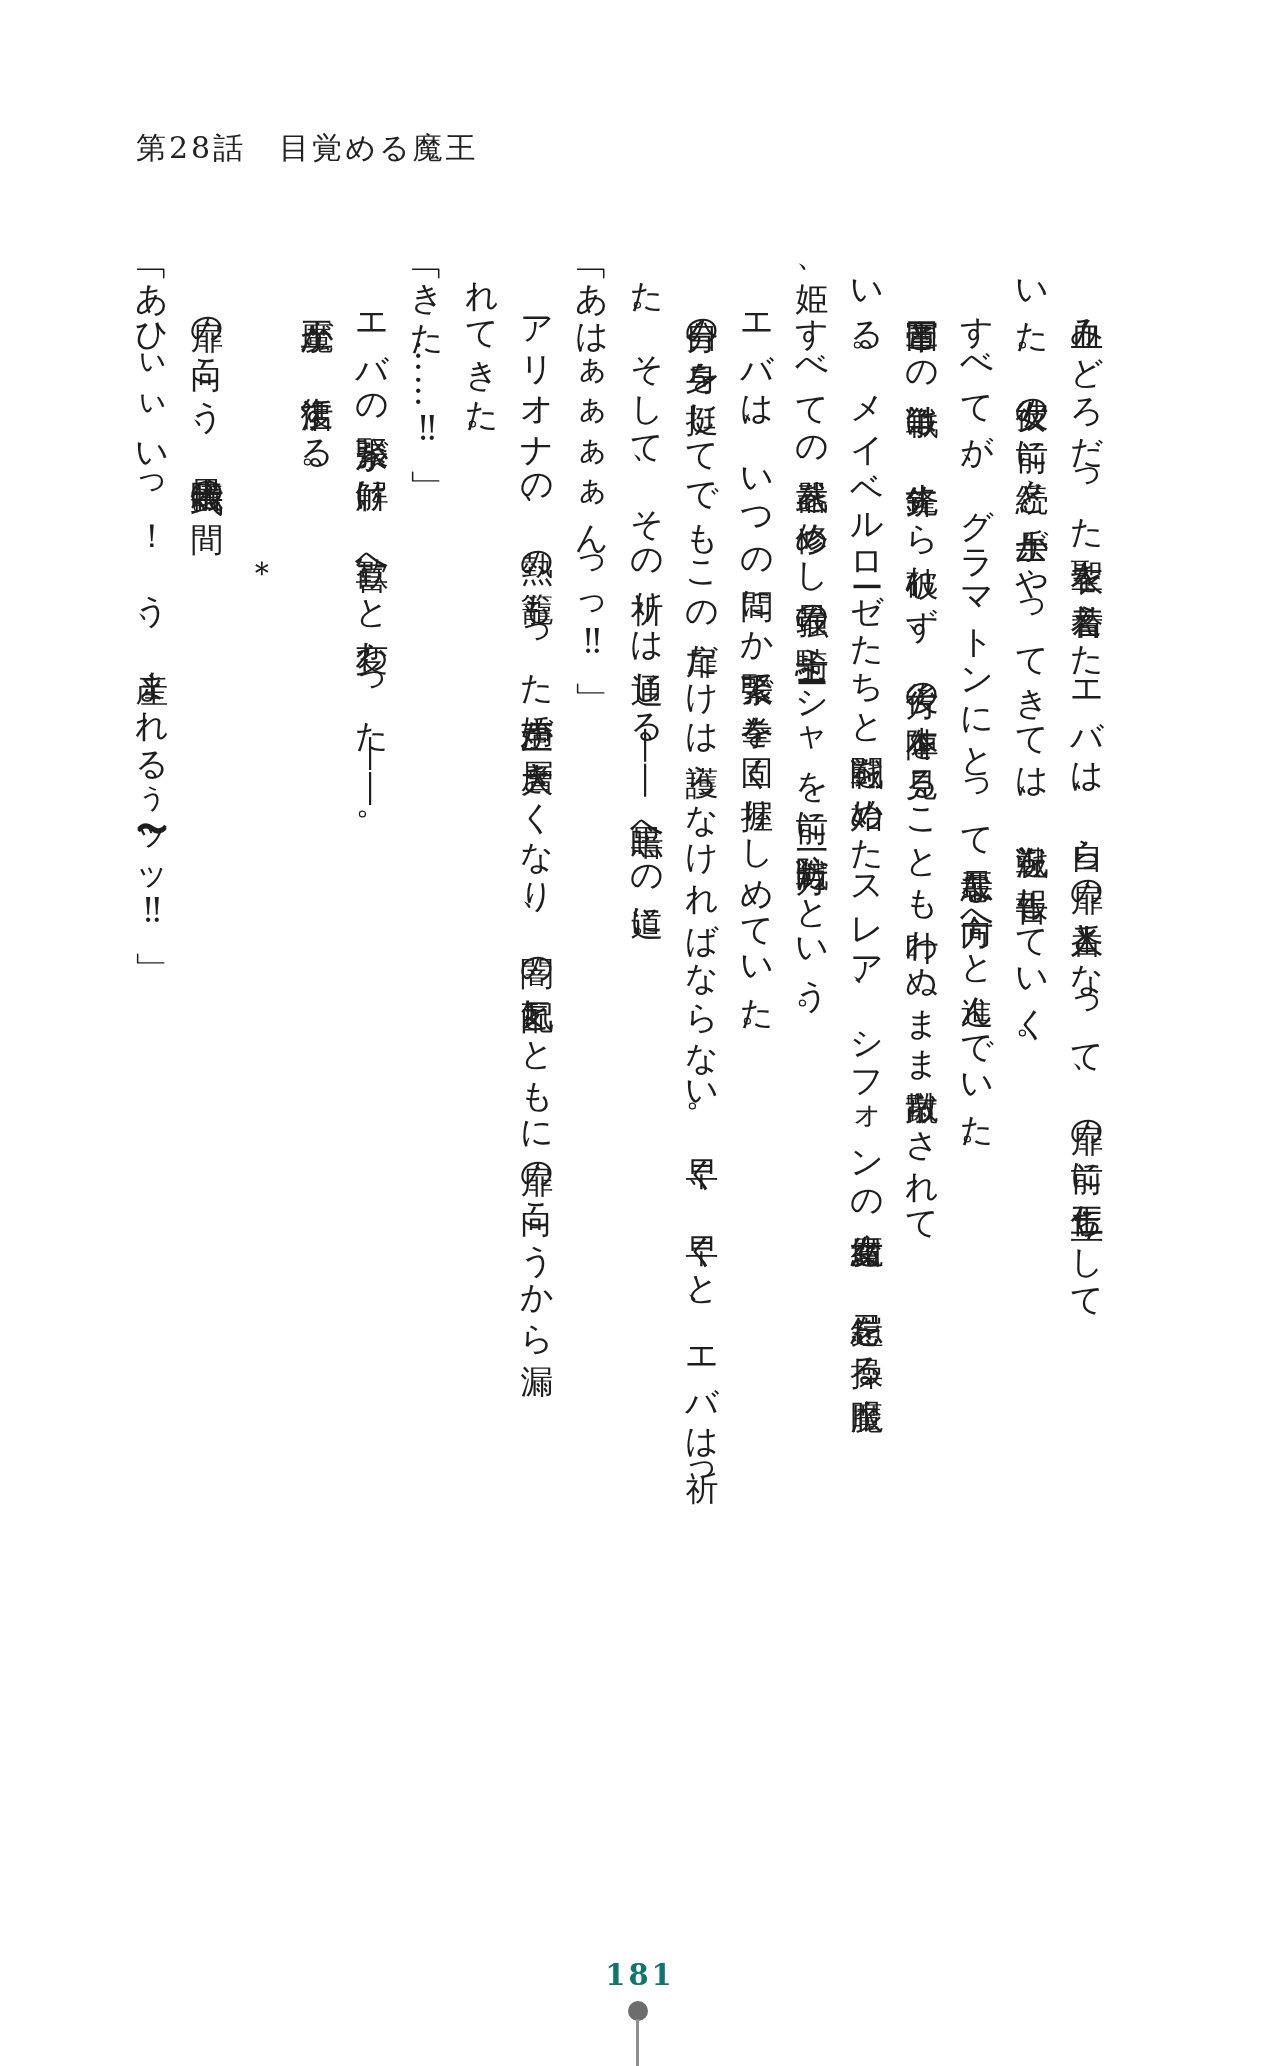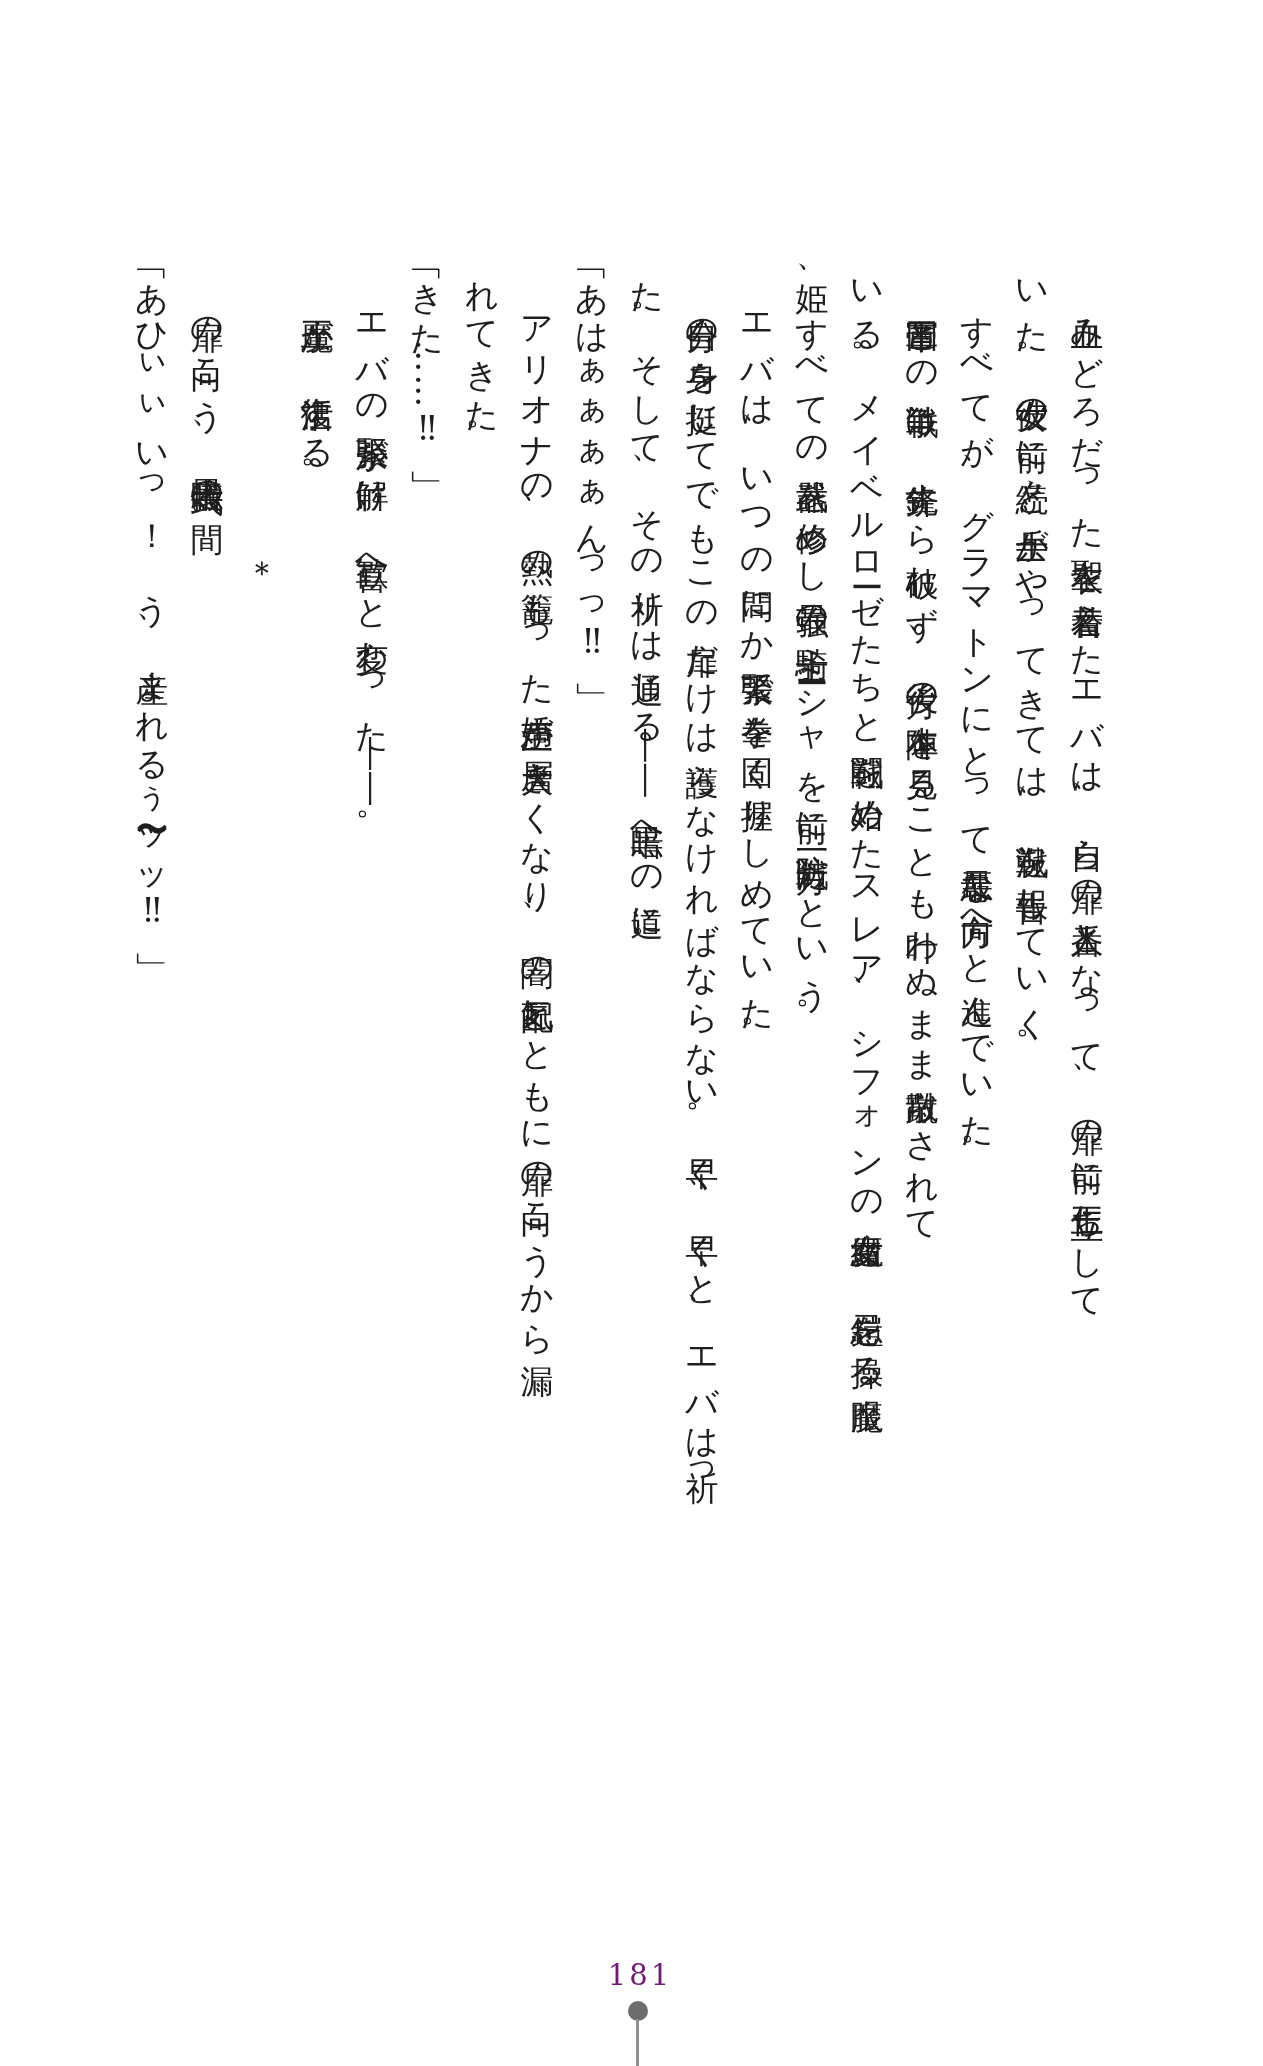--- a/index.html
+++ b/index.html
@@ -53,21 +53,22 @@
   }
   
   .page-number {
     position: absolute;
     left: 600px;
     top: 1958px;
     width: 80px;
     text-align: center;
     font-size: 29px;
     letter-spacing: 3px;
-    color: #701a75;
+    color: #0f766e;
+    font-weight: bold;
   }
   .orn-dot {
     position: absolute;
     left: 628px;
     top: 2001px;
     width: 20px;
     height: 20px;
     border-radius: 50%;
     background: #6d6d6d;
   }
@@ -78,20 +79,21 @@
     width: 3px;
     height: 47px;
     background: #8f8f8f;
   }
 </style>
 </head>
 <body>
 
 <div class="page">
 
+  <div class="running-head">第28話　目覚める魔王</div>
 
   <div class="body-text">
     <p class="ind">血みどろだった聖衣を着替えたエバは、自ら扉の番人となって、扉の前に仁王立ちして</p>
     <p>いた。彼女の前に続々と兵士がやってきては、戦況を報告していく。</p>
     <p class="ind">すべてが、グラマトンにとって最悪な方向へと進んでいた。</p>
     <p class="ind">帝国軍との戦争は、先鋒すら破れず、後方の本陣を見ることも叶わぬまま蹴散らされて</p>
     <p>いる。メイベルローゼたちと戦闘を始めたスレア、シフォンの魔女組も、忌鎧を操る魔眼</p>
     <p>姫、すべての武器を修めし最強の騎士ミーシャを前に防戦一方だという。</p>
     <p class="ind">エバは、いつの間にか緊張で拳を固く握りしめていた。</p>
     <p class="ind">自分の身を挺してでもこの扉だけは護らなければならない。早く、早くと、エバは祈っ</p>

